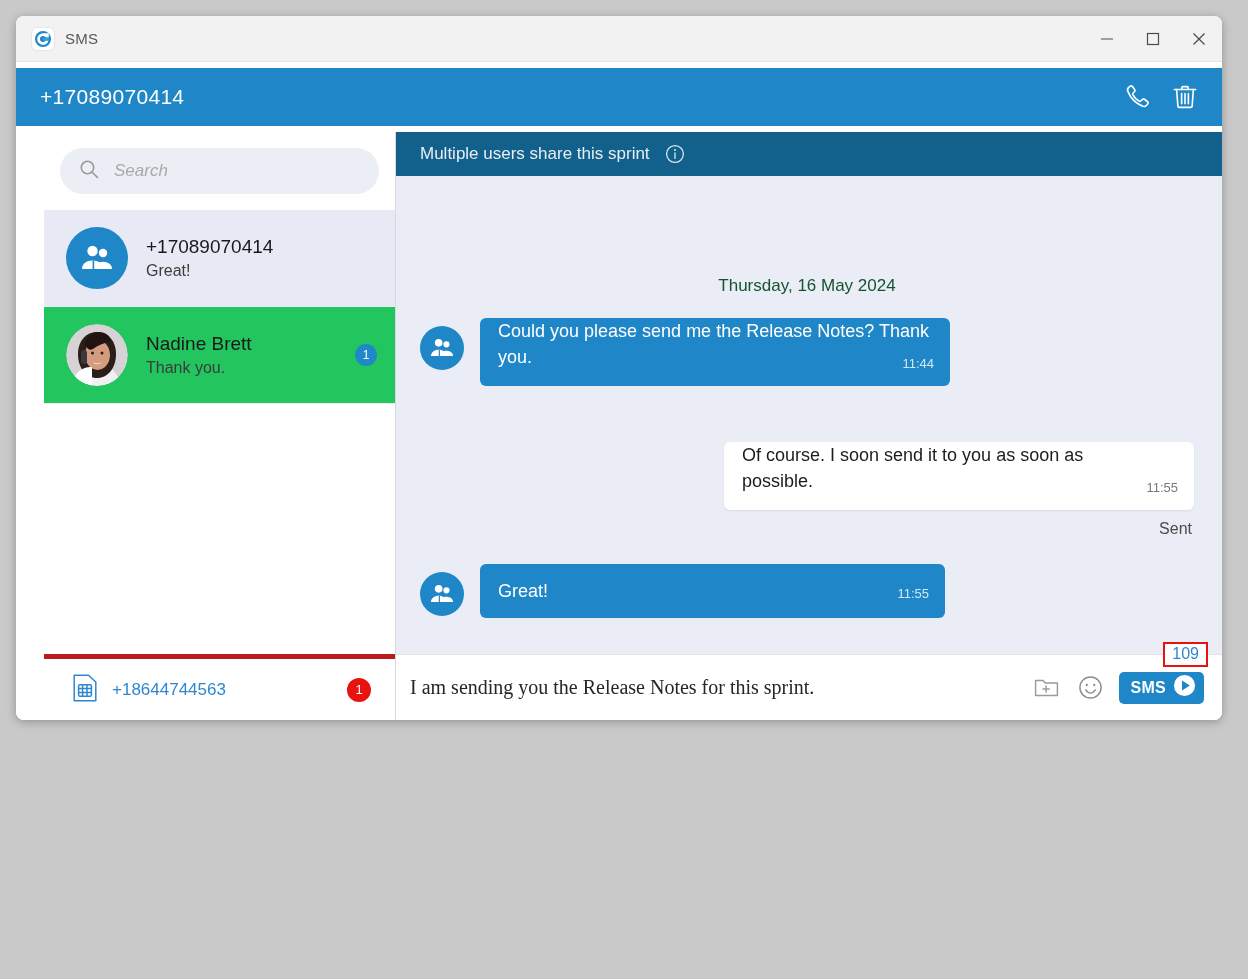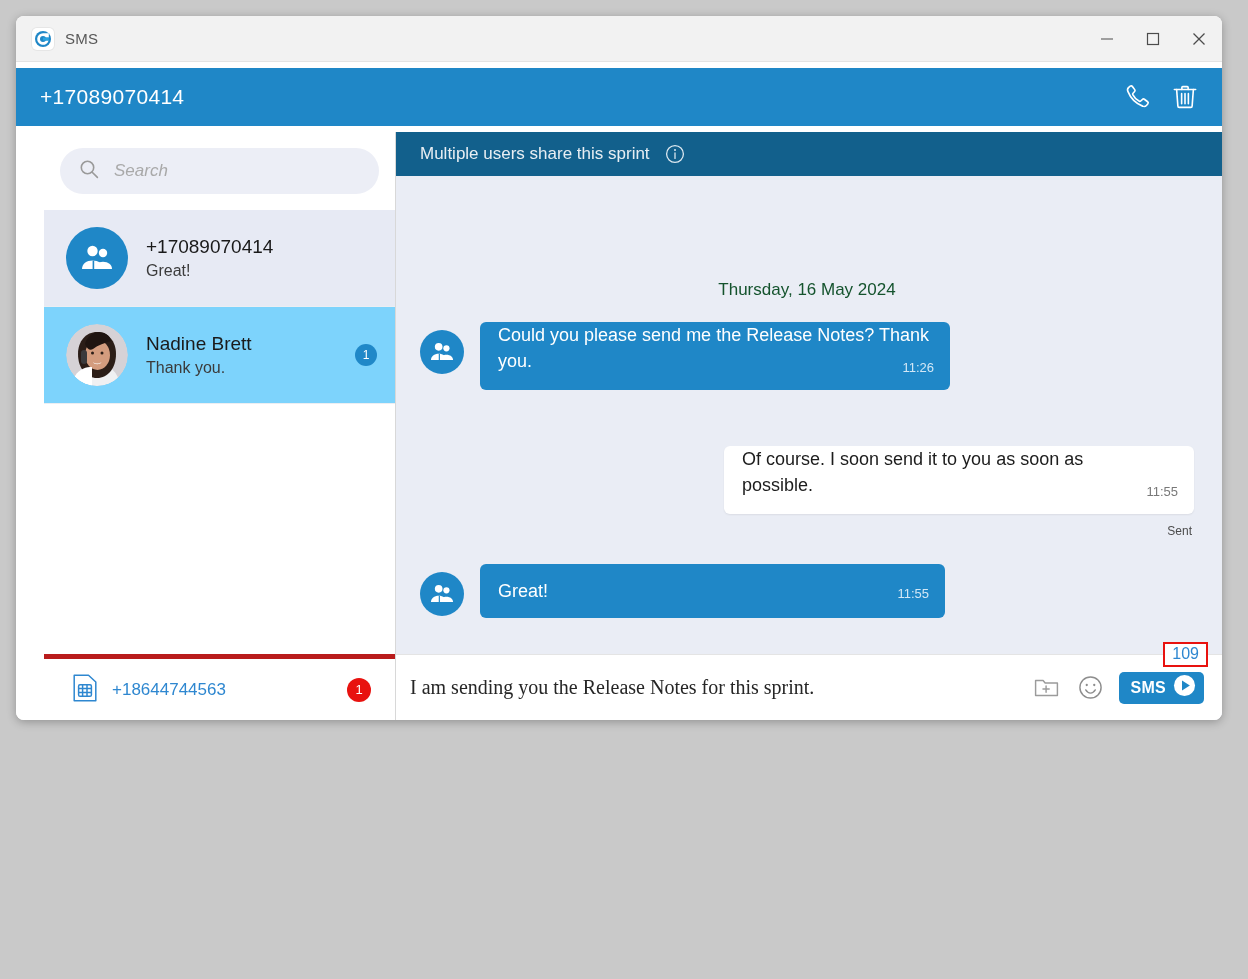--- a/index.html
+++ b/index.html
@@ -97,21 +97,21 @@
     font-style: italic;
     color: #4a4a4a;
     width: 100%;
   }
   .search-input::placeholder { color: #a9a9a9; font-style: italic; }
   .conv-list { flex: 1 1 auto; overflow-y: auto; }
   .conv {
     height: 97px;
     display: flex; align-items: center;
     padding: 0 18px 0 22px;
-    background: #7dd3fc;
+    background: #22c55e;
     border-bottom: 1px solid #eceef2;
     cursor: pointer;
   }
   .conv.active { background: #e7eaf4; }
   .avatar {
     width: 62px; height: 62px;
     border-radius: 50%;
     flex: 0 0 62px;
     overflow: hidden;
     display: flex; align-items: center; justify-content: center;
@@ -190,21 +190,21 @@
     position: absolute;
     right: 16px; bottom: 12px;
     font-size: 13px;
     opacity: .92;
   }
   .bubble.in .bubble-time { color: #e2f0fa; }
   .bubble.out .bubble-time { color: #6d6d6d; }
   .msg-status {
     text-align: right;
     color: #4b4b4b;
-    font-size: 12px;
+    font-size: 16px;
     margin: 2px 2px 26px 0;
   }
   
   .composer {
     flex: 0 0 auto;
     height: 66px;
     background: #ffffff;
     border-top: 1px solid #e4e4e4;
     display: flex; align-items: center;
     padding: 0 18px 0 14px;
@@ -393,21 +393,21 @@
             <svg width="28" height="28" viewBox="0 0 38 38">
               <circle cx="14.5" cy="12" r="5.2" fill="#ffffff"></circle>
               <circle cx="25" cy="14" r="4.2" fill="#ffffff"></circle>
               <path d="M4 30c0-5.2 4.6-8.6 10.5-8.6S25 24.8 25 30z" fill="#ffffff"></path>
               <path d="M16 30c0-4.4 3.8-7.3 9-7.3s9 2.9 9 7.3z" fill="#ffffff"></path>
               <path d="M15.4 21.6v9.2" stroke="#1f87c7" stroke-width="1.6"></path>
             </svg>
           </div>
           <div class="bubble in">
             <span class="bubble-text">Could you please send me the Release Notes? Thank you.</span>
-            <span class="bubble-time">11:26</span>
+            <span class="bubble-time">11:44</span>
           </div>
         </div>
         <div style="height:48px"></div>
 
         <div class="msg-row out">
           <div class="bubble out">
             <span class="bubble-text">Of course. I soon send it to you as soon as possible.</span>
             <span class="bubble-time">11:55</span>
           </div>
         </div>

